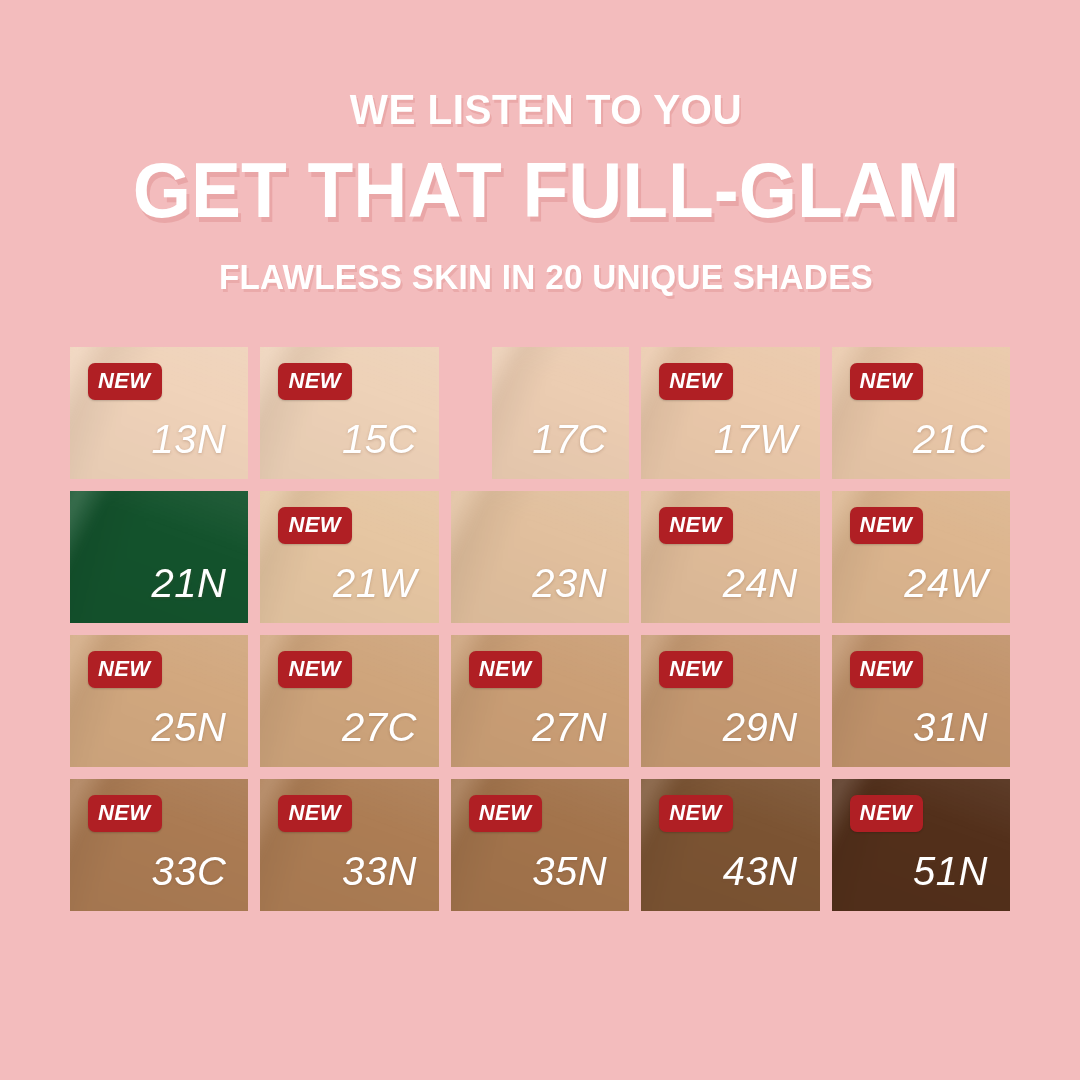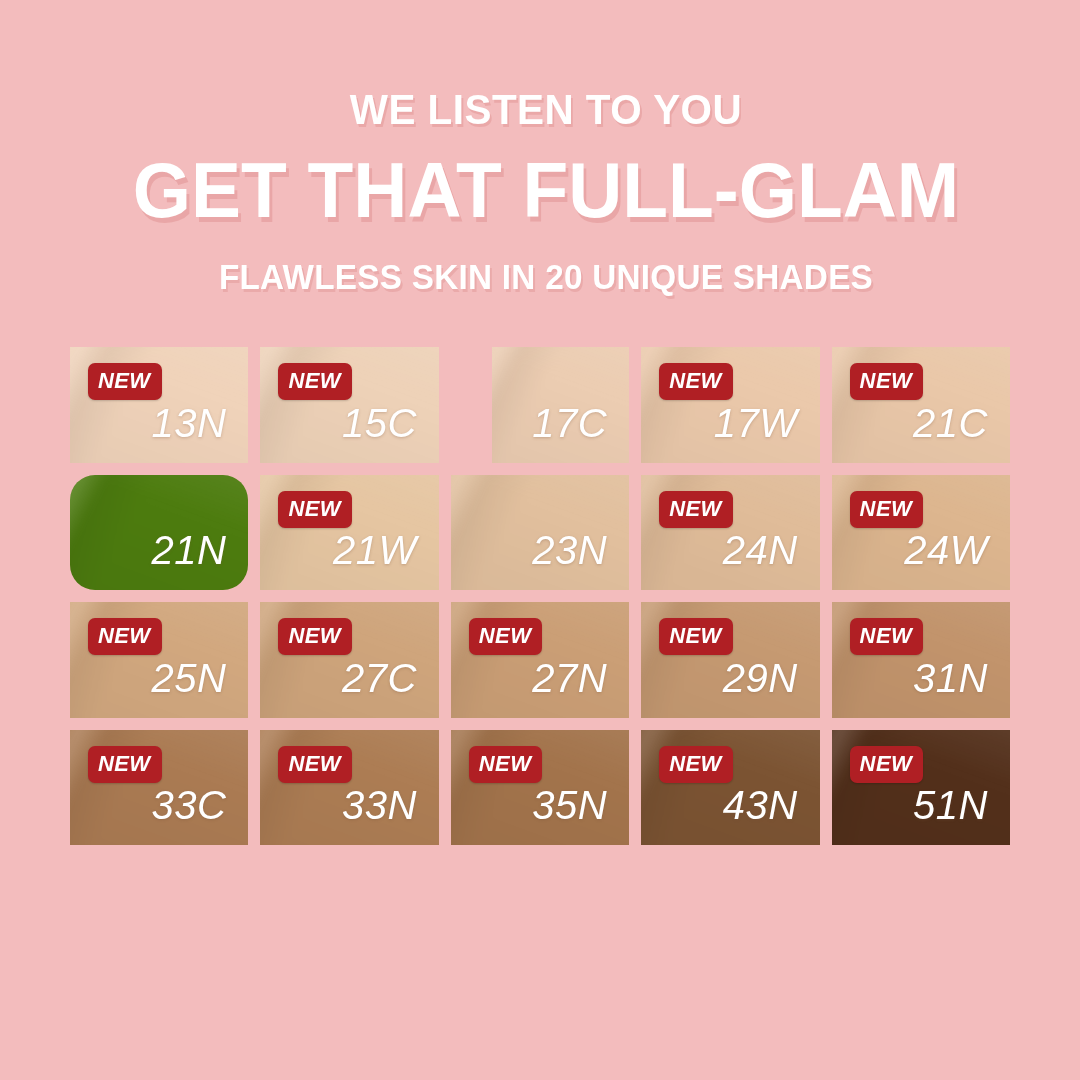--- a/index.html
+++ b/index.html
@@ -46,21 +46,21 @@
     line-height:1;
     margin-top:30px;
     text-shadow:2px 3px 0 rgba(226,151,152,0.5);
     transform:scaleX(0.95);
   }
 
   
   #swatch-grid {
     position:absolute;
     left:70px; top:347px;
-    width:940px; height:498px;
+    width:940px; height:564px;
     display:grid;
     grid-template-columns:repeat(5, 1fr);
     grid-template-rows:repeat(4, 1fr);
     gap:12px;
   }
   .swatch {
     position:relative;
     overflow:hidden;
   }
   .swatch .sheen {
@@ -132,21 +132,21 @@
     <div class="swatch" style="background: rgb(235, 201, 171);">
       <div class="sheen"></div>
       <div class="badge">NEW</div>
       <div class="shade-label">17W</div>
     </div>
     <div class="swatch" style="background: rgb(234, 200, 169);">
       <div class="sheen"></div>
       <div class="badge">NEW</div>
       <div class="shade-label">21C</div>
     </div>
-    <div class="swatch" style="background: #4d7c0f; border-radius: 25px;">
+    <div class="swatch" style="background: #14532d;">
       <div class="sheen"></div>
       <div class="shade-label">21N</div>
     </div>
     <div class="swatch" style="background: rgb(230, 198, 162);">
       <div class="sheen"></div>
       <div class="badge">NEW</div>
       <div class="shade-label">21W</div>
     </div>
     <div class="swatch" style="background: rgb(226, 192, 158); text-align: center;">
       <div class="sheen"></div>

